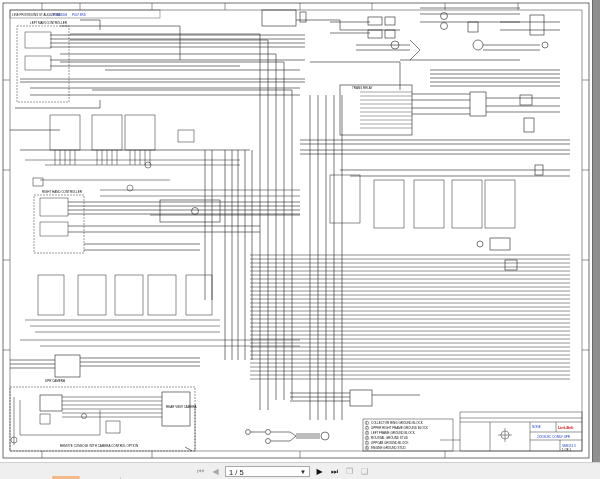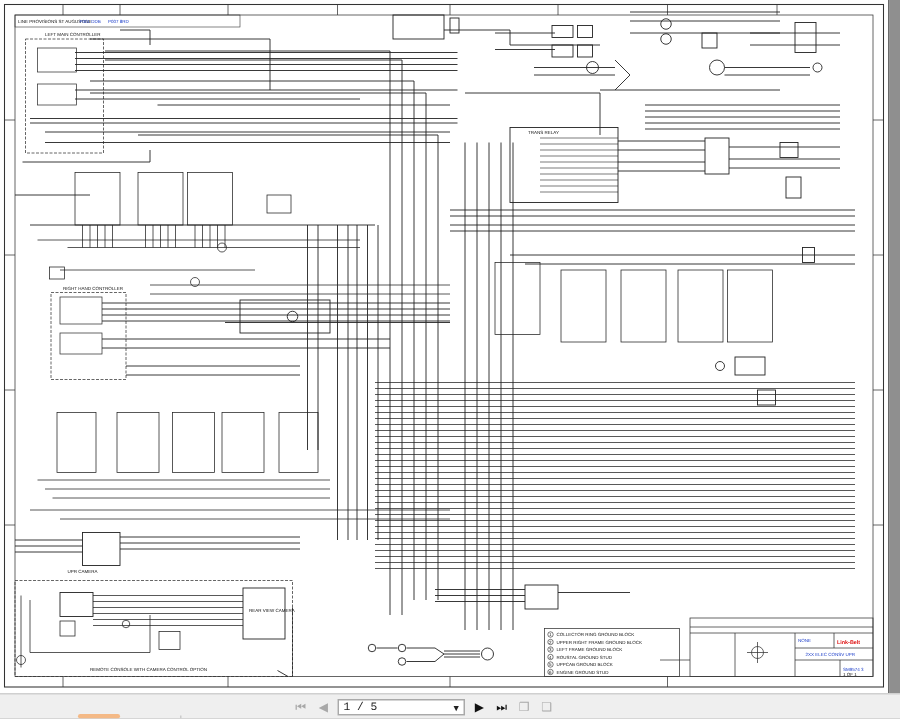--- a/index.html
+++ b/index.html
@@ -8,21 +8,21 @@
   .page{position:absolute;left:0;top:0;width:592px;height:462px;background:#ffffff;border-right:1px solid #6a6a6a;border-bottom:1px solid #6a6a6a;overflow:hidden;}
   .page svg{position:absolute;left:0;top:0;}
   .tiny{font-family:"Liberation Sans",sans-serif;font-size:3px;fill:#111;}
   .small{font-family:"Liberation Sans",sans-serif;font-size:3.6px;fill:#111;}
   .blue{fill:#1a3cc9;}
   .red{fill:#d11;}
   .toolbar{position:absolute;left:0;top:462px;width:600px;height:17px;background:#efefef;border-top:1px solid #d0d0d0;}
   .tb-group{position:absolute;left:195px;top:2px;height:13px;display:flex;align-items:center;gap:4px;}
   .tb-btn{width:11px;height:11px;display:flex;align-items:center;justify-content:center;color:#111;font-size:8px;line-height:11px;cursor:pointer;}
   .tb-btn.dis{color:#a8a8a8;}
-  .page-input{width:85px;height:11px;border:1px solid #a9a9a9;background:#fff;position:relative;font-size:7.5px;line-height:11px;padding-left:3px;box-sizing:border-box;color:#222;font-family:Liberation Mono, monospace;}
+  .page-input{width:85px;height:11px;border:1px solid #a9a9a9;background:#fff;position:relative;font-size:7.5px;line-height:11px;padding-left:3px;box-sizing:border-box;color:#222;}
   .page-input .caret{position:absolute;right:3px;top:0;font-size:6px;color:#222;}
   .orange{position:absolute;left:52px;top:476px;width:28px;height:3px;background:#f4b27a;border-radius:2px;opacity:.9;}
   .tab-sep{position:absolute;left:120px;top:477px;width:1px;height:2px;background:#ccc;}
 </style>
 </head>
 <body>
 
 <div class="viewer">
   <div class="page">
     <svg width="592" height="462" viewBox="0 0 592 462">

